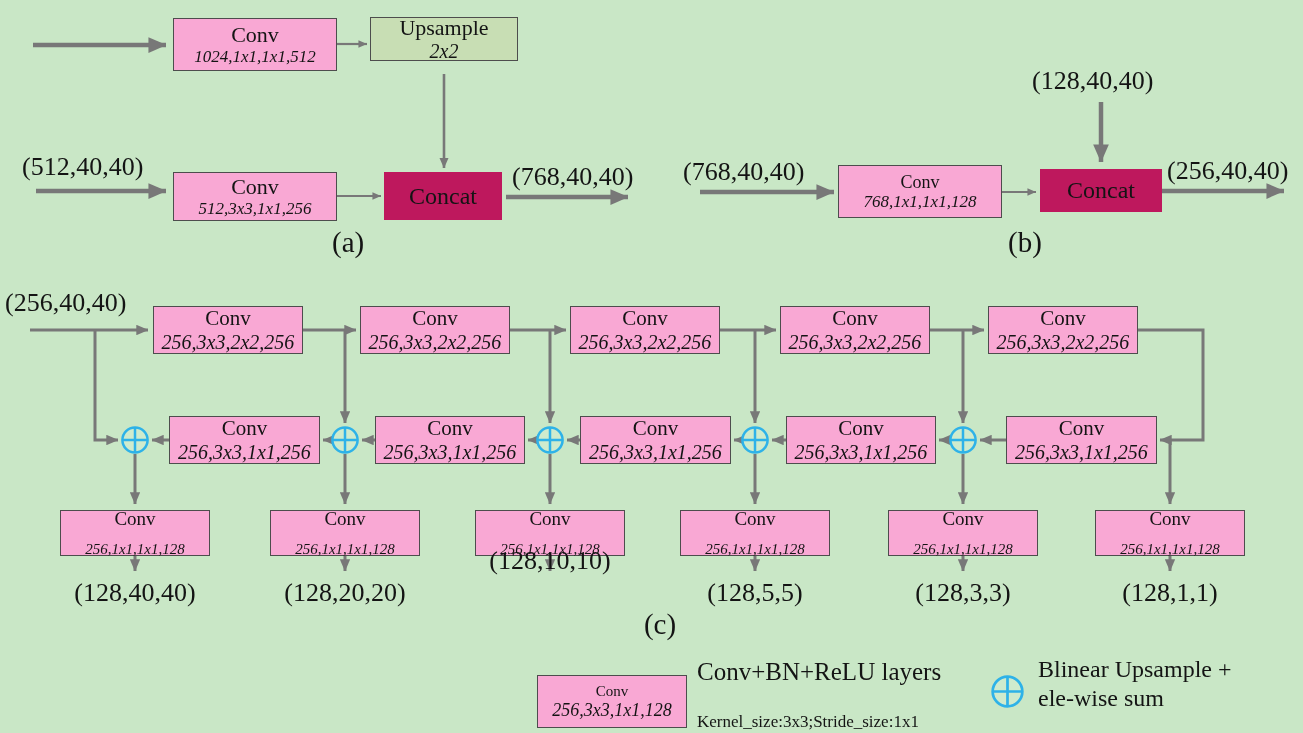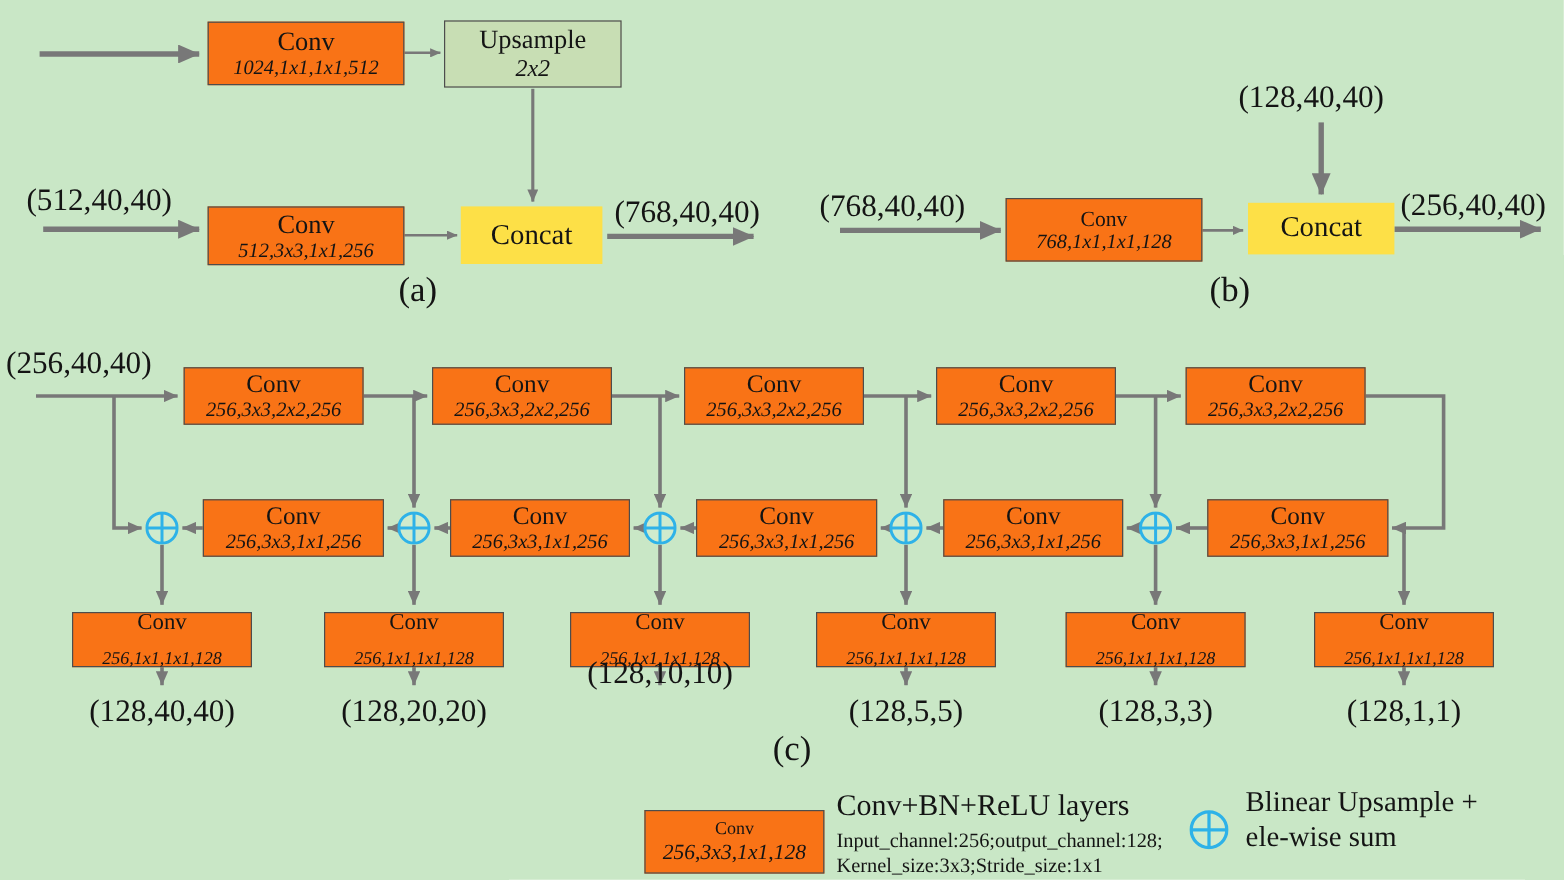--- a/index.html
+++ b/index.html
@@ -11,27 +11,27 @@
   }
   #wires{position:absolute;left:0;top:0;width:1303px;height:733px;}
   .label{position:absolute;white-space:nowrap;font-size:26px;}
   .ctr{transform:translateX(-50%);}
   .caption{position:absolute;white-space:nowrap;font-size:29px;}
   .box{
     position:absolute;box-sizing:border-box;border:1.6px solid #4d4d4d;
     display:flex;flex-direction:column;align-items:center;justify-content:center;
     line-height:1.12;text-align:center;
   }
-  .conv{background:#f97316;}
+  .conv{background:#f9a8d4;}
   .upsample{background:#C8DEB4;}
-  .concat{background:#fde047;border:none;}
+  .concat{background:#be185d;border:none;}
   .spec{font-style:italic;}
   .t22{font-size:22px;} .t21{font-size:21px;} .t19{font-size:19px;}
   .t18{font-size:18px;} .t15{font-size:15px;} .t24{font-size:24px;}
-  .s20{font-size:20px;} .s17{font-size:17px;} .s16{font-size:17px;}
+  .s20{font-size:20px;} .s17{font-size:17px;} .s16{font-size:20px;}
   .s15{font-size:15px;margin-top:12px;} .s18{font-size:18px;}
   .plus{position:absolute;width:28px;height:28px;}
   .plus svg{display:block;width:100%;height:100%;}
   .plus.lg{width:33px;height:33px;}
   .legend-label{
     position:absolute;white-space:nowrap;
     font-family:"Liberation Sans","DejaVu Sans",sans-serif;font-size:23px;
   }
   .legend-h{position:absolute;white-space:nowrap;font-size:25px;}
   .legend-d{position:absolute;white-space:nowrap;font-size:17px;}
@@ -104,21 +104,21 @@
       <path d="M755 556 V571" marker-end="url(#ah)"></path>
       <path d="M963 556 V571" marker-end="url(#ah)"></path>
       <path d="M1170 556 V571" marker-end="url(#ah)"></path>
     </g>
   </svg>
 
   <div class="box conv" style="left:173px;top:18px;width:164px;height:53px">
     <div class="t22">Conv</div>
     <div class="spec s17">1024,1x1,1x1,512</div>
   </div>
-  <div class="box upsample" style="left:370px;top:17px;width:148px;height:56px">
+  <div class="box upsample" style="left:370px;top:17px;width:148px;height:44px">
     <div class="t22">Upsample</div>
     <div class="spec s20">2x2</div>
   </div>
   <div class="label" style="left:22px;top:152px">(512,40,40)</div>
   <div class="box conv" style="left:173px;top:172px;width:164px;height:49px">
     <div class="t22">Conv</div>
     <div class="spec s17">512,3x3,1x1,256</div>
   </div>
   <div class="box concat t24" style="left:384px;top:172px;width:118px;height:48px">
     <div>Concat</div>
@@ -245,21 +245,20 @@
   <div class="label ctr" style="left:963px;top:578px">(128,3,3)</div>
   <div class="label ctr" style="left:1170px;top:578px">(128,1,1)</div>
 
   <div class="caption ctr" style="left:660px;top:608px">(c)</div>
 
   <div class="box conv" style="left:537px;top:675px;width:150px;height:53px">
     <div class="t15">Conv</div>
     <div class="spec s18">256,3x3,1x1,128</div>
   </div>
   <div class="legend-h" style="left:697px;top:658px">Conv+BN+ReLU layers</div>
-  <div class="legend-d" style="left:697px;top:691px">Input_channel:256;output_channel:128;</div>
   <div class="legend-d" style="left:697px;top:712px">Kernel_size:3x3;Stride_size:1x1</div>
   <div class="plus lg" style="left:991px;top:675px">
     <svg viewBox="0 0 28 28">
         <circle cx="14" cy="14" r="12.6" fill="#CFEBCD" stroke="#2EB2E8" stroke-width="2.3"></circle>
         <path d="M14 1.4 V26.6 M1.4 14 H26.6" stroke="#2EB2E8" stroke-width="2.3"></path>
       </svg>
   </div>
   <div class="legend-p" style="left:1038px;top:656px">Blinear Upsample +</div>
   <div class="legend-p" style="left:1038px;top:685px">ele-wise sum</div>
 

